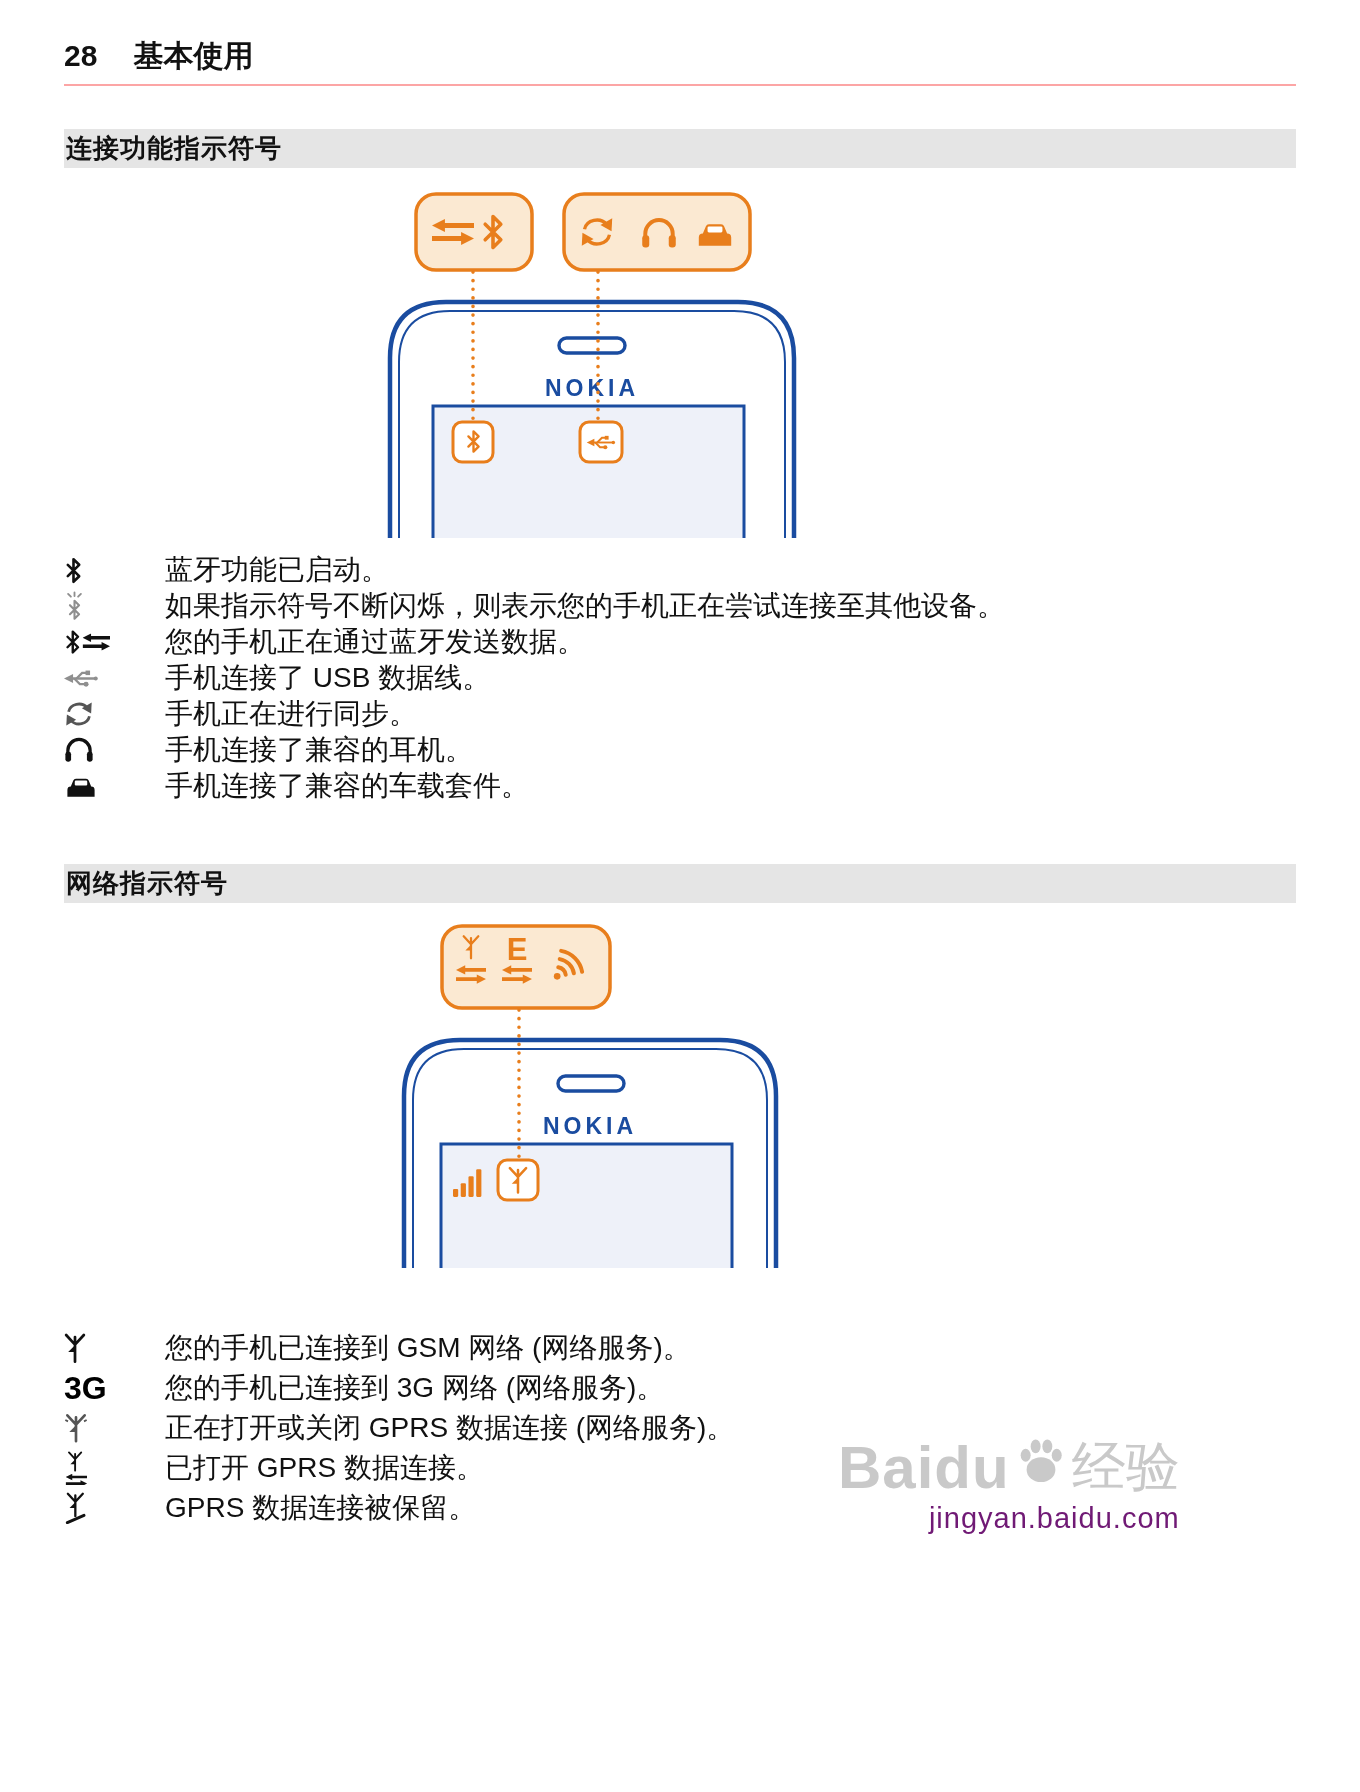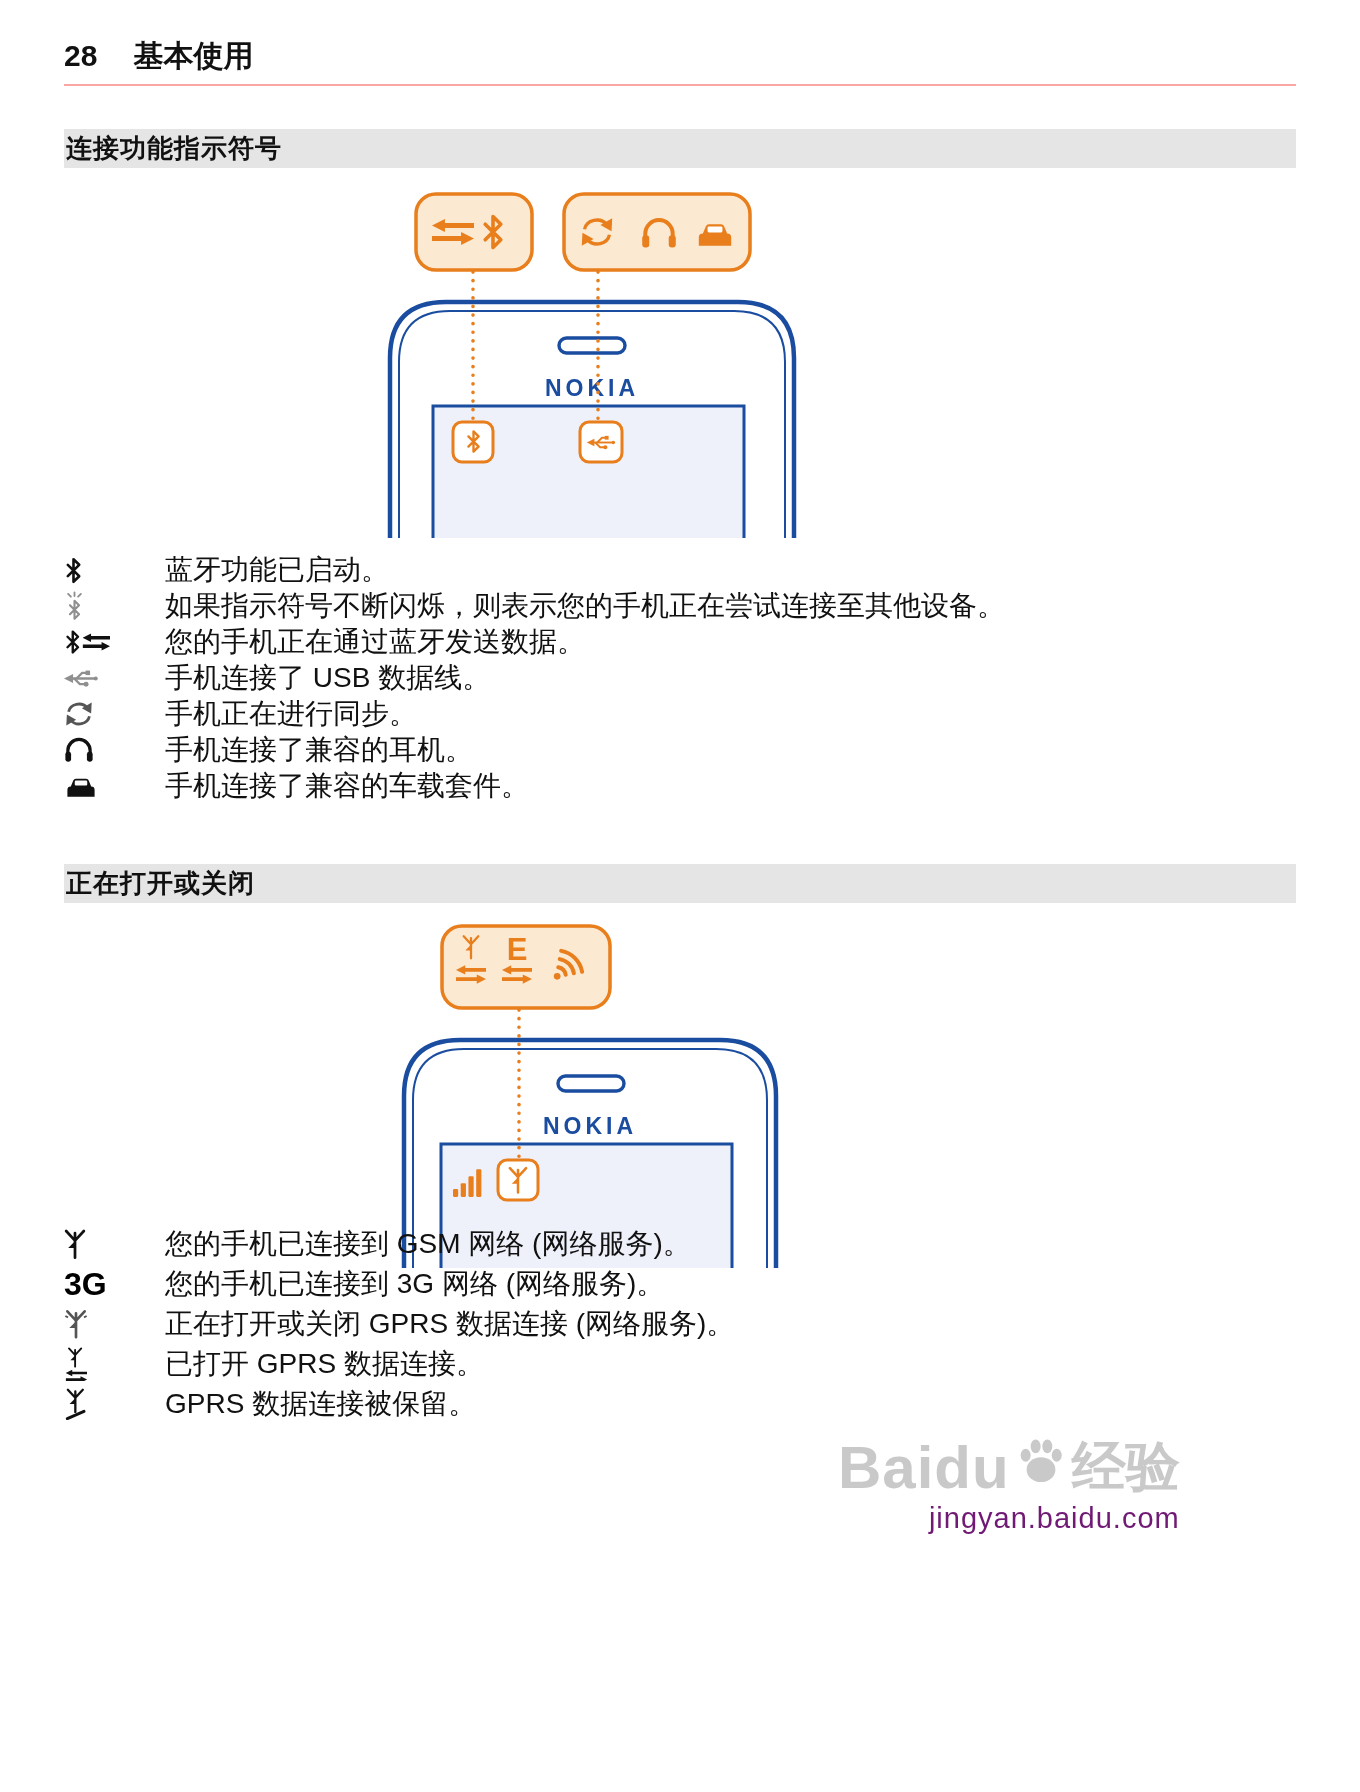--- a/index.html
+++ b/index.html
@@ -34,21 +34,21 @@
   .ig{display:block;color:#111}
   .dim{color:#8f8f8f}
   .dim2{color:#555}
   .t3g{font-weight:bold;font-size:32px;color:#000;line-height:1}
 
   .watermark{position:absolute;left:838px;top:1438px;color:#c9c9c9;
     display:inline-flex;flex-direction:column;align-items:flex-end}
   .wm-top{display:flex;align-items:flex-start;gap:8px}
   .wm-baidu{font-size:60px;font-weight:bold;letter-spacing:1px;line-height:1}
   .wm-paw{width:46px;height:46px;margin-bottom:14px;color:#c9c9c9}
-  .wm-cn{font-size:54px;font-weight:bold;line-height:1.05}
+  .wm-cn{font-size:54px;font-weight:normal;line-height:1.05}
   .wm-url{font-size:29px;margin-top:4px;color:#701a75;letter-spacing:1px}
 </style>
 </head>
 <body>
 
 <svg width="0" height="0" style="position:absolute" aria-hidden="true">
   <defs>
     <symbol id="sym-bluetooth" viewBox="0 0 16 24">
       <path d="M3.2 7.2 L12.8 16.8 L8 21.5 L8 2.5 L12.8 7.2 L3.2 16.8" fill="none" stroke="currentColor" stroke-width="2.2" stroke-linecap="round" stroke-linejoin="round"></path>
     </symbol>
@@ -198,21 +198,21 @@
   <div class="row">
     <span class="icell">
         <svg class="ig" style="width:34px;height:23px" viewBox="0 0 30 20">
           <use href="#sym-car"></use>
         </svg>
       </span>
     <span class="itext">手机连接了兼容的车载套件。</span>
   </div>
 </section>
 
-<div class="section-heading" style="top:864px">正在打开或关闭</div>
+<div class="section-heading" style="top:864px">网络指示符号</div>
 
 <svg class="diagram" style="left:398px;top:918px;width:392px;height:350px" viewBox="0 0 392 350">
   <g>
     <path d="M6 350 V178 Q6 122 62 122 H322 Q378 122 378 178 V350" fill="#fff" stroke="#1A4CA0" stroke-width="4.5"></path>
     <path d="M15 350 V182 Q15 131 66 131 H318 Q369 131 369 182 V350" fill="none" stroke="#1A4CA0" stroke-width="2"></path>
     <rect x="160" y="158" width="66" height="15" rx="7.5" fill="#fff" stroke="#1A4CA0" stroke-width="3.4"></rect>
     <text x="192" y="216" class="nokia-logo" text-anchor="middle">NOKIA</text>
     <path d="M43 358 V226 H334 V358" fill="#EEF1F9" stroke="#1A4CA0" stroke-width="3"></path>
   </g>
   <path d="M121 92 V239" class="leader"></path>
@@ -230,21 +230,21 @@
       <use href="#sym-arrows" x="58" y="47" width="30" height="19" class="orange"></use>
     </g>
     <g>
       <text x="119" y="42" class="edge-e">E</text>
       <use href="#sym-arrows" x="104" y="47" width="30" height="19" class="orange"></use>
     </g>
     <use href="#sym-wifi" x="152" y="28" width="40" height="34" class="orange"></use>
   </g>
 </svg>
 
-<section class="icon-list list-net" style="top:1224px">
+<section class="icon-list list-net" style="top:1328px">
   <div class="row">
     <span class="icell">
         <svg class="ig" style="width:22px;height:30px" viewBox="0 0 16 22">
           <use href="#sym-antenna"></use>
         </svg>
       </span>
     <span class="itext">您的手机已连接到 GSM 网络 (网络服务)。</span>
   </div>
   <div class="row">
     <span class="icell">

